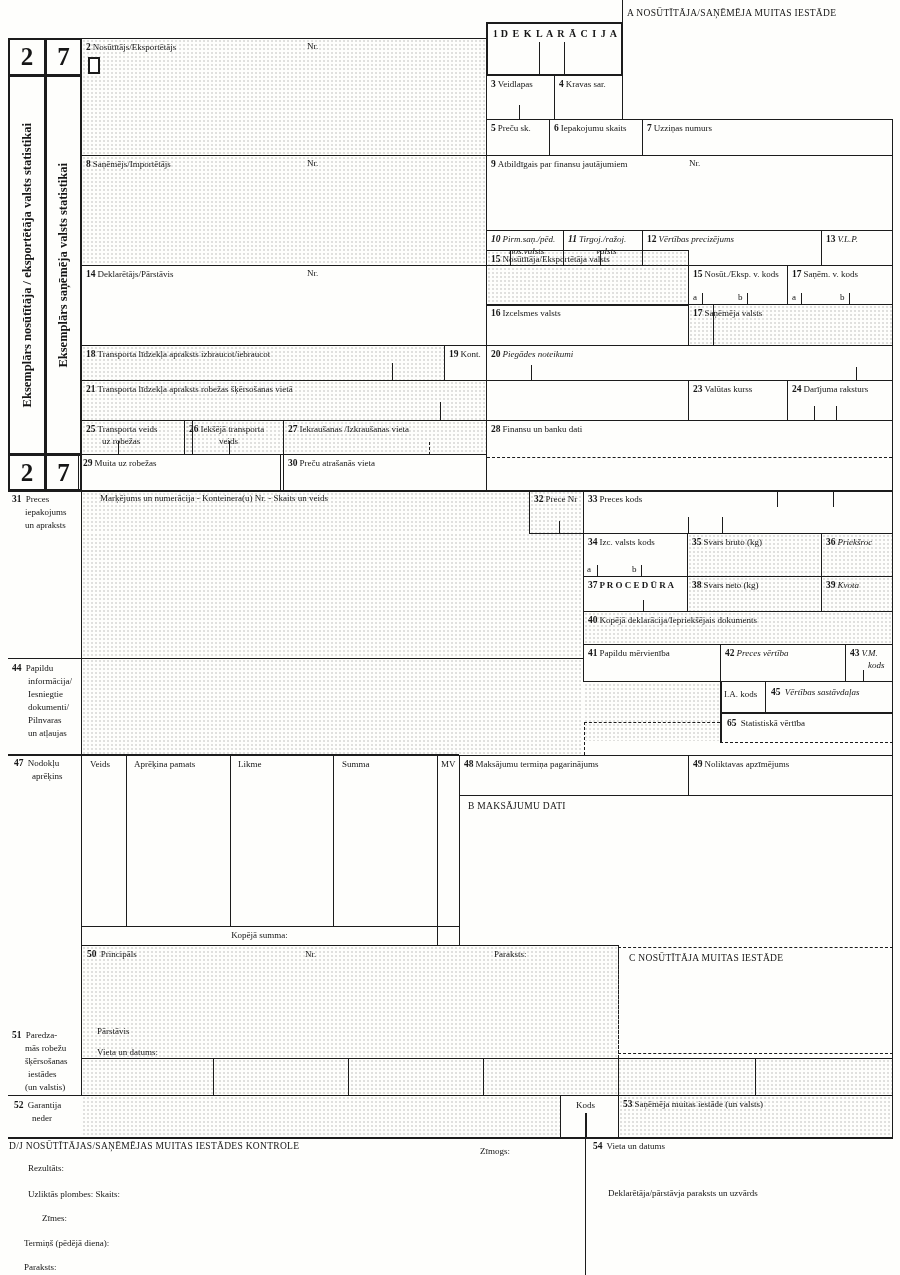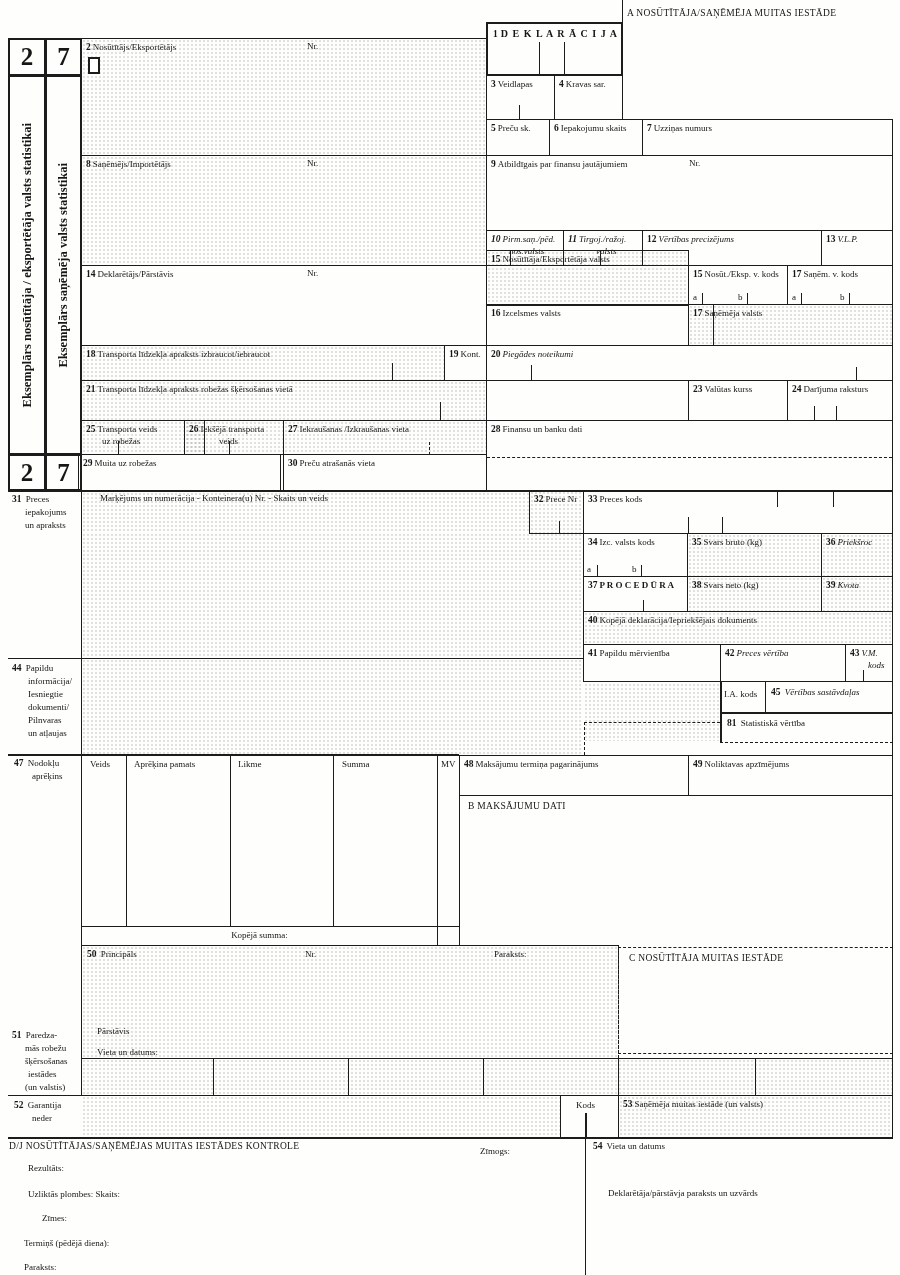--- a/index.html
+++ b/index.html
@@ -77,21 +77,21 @@
   </div>
   <div class="bx" style="left:444px;top:345px;width:43px;height:36px">
     <span class="cap"><b class="num">19</b><span>Kont.</span></span>
   </div>
 
   <div class="bx shaded" style="left:81px;top:380px;width:406px;height:41px">
     <span class="cap"><b class="num">21</b><span>Transporta līdzekļa apraksts robežas šķērsošanas vietā</span></span>
     <span class="tk" style="left:358px;top:21px;height:18px"></span>
   </div>
 
-  <div class="bx shaded" style="left:81px;top:420px;width:124px;height:35px">
+  <div class="bx shaded" style="left:81px;top:420px;width:112px;height:35px">
     <span class="cap"><b class="num">25</b><span>Transporta veids</span><br><span style="margin-left:16px">uz robežas</span></span>
     <span class="tk" style="left:36px;top:20px;height:13px"></span>
   </div>
   <div class="bx shaded" style="left:184px;top:420px;width:100px;height:35px">
     <span class="cap"><b class="num">26</b><span>Iekšējā transporta</span><br><span style="margin-left:30px">veids</span></span>
     <span class="tk" style="left:44px;top:20px;height:13px"></span>
   </div>
   <div class="bx shaded" style="left:283px;top:420px;width:204px;height:35px">
     <span class="cap"><b class="num">27</b><span>Iekraušanas /Izkraušanas vieta</span></span>
     <span class="dashv" style="left:145px;top:21px;height:13px"></span>
@@ -246,21 +246,21 @@
   <div class="bx" style="left:845px;top:644px;width:48px;height:38px">
     <span class="cap"><b class="num">43</b><span class="it">V.M.</span><br><span class="it" style="margin-left:18px">kods</span></span>
     <span class="tk" style="left:17px;top:25px;height:12px"></span>
   </div>
 
   <div class="vline" style="left:720px;top:682px;height:60px;width:2px"></div>
   <div class="vline" style="left:765px;top:682px;height:30px"></div>
   <div class="hline" style="left:720px;top:712px;width:173px;height:2px"></div>
   <div class="lbl" style="left:724px;top:689px">I.A. kods</div>
   <div class="lbl" style="left:771px;top:687px"><b class="num">45</b> <span class="it">Vērtības sastāvdaļas</span></div>
-  <div class="lbl" style="left:727px;top:718px"><b class="num">81</b> <span>Statistiskā vērtība</span></div>
+  <div class="lbl" style="left:727px;top:718px"><b class="num">65</b> <span>Statistiskā vērtība</span></div>
   <div class="dashh" style="left:720px;top:742px;width:173px"></div>
 
   <div class="hline" style="left:8px;top:658px;width:576px"></div>
   <div class="shrect" style="left:82px;top:659px;width:501px;height:95px"></div>
   <div class="shrect" style="left:584px;top:683px;width:135px;height:58px"></div>
   <div class="dashh" style="left:584px;top:722px;width:136px"></div>
   <div class="dashv" style="left:584px;top:722px;height:33px"></div>
   <div class="lbl" style="left:12px;top:663px"><b class="num">44</b> <span>Papildu</span></div>
   <div class="lbl" style="left:28px;top:676px">informācija/</div>
   <div class="lbl" style="left:28px;top:689px">Iesniegtie</div>

